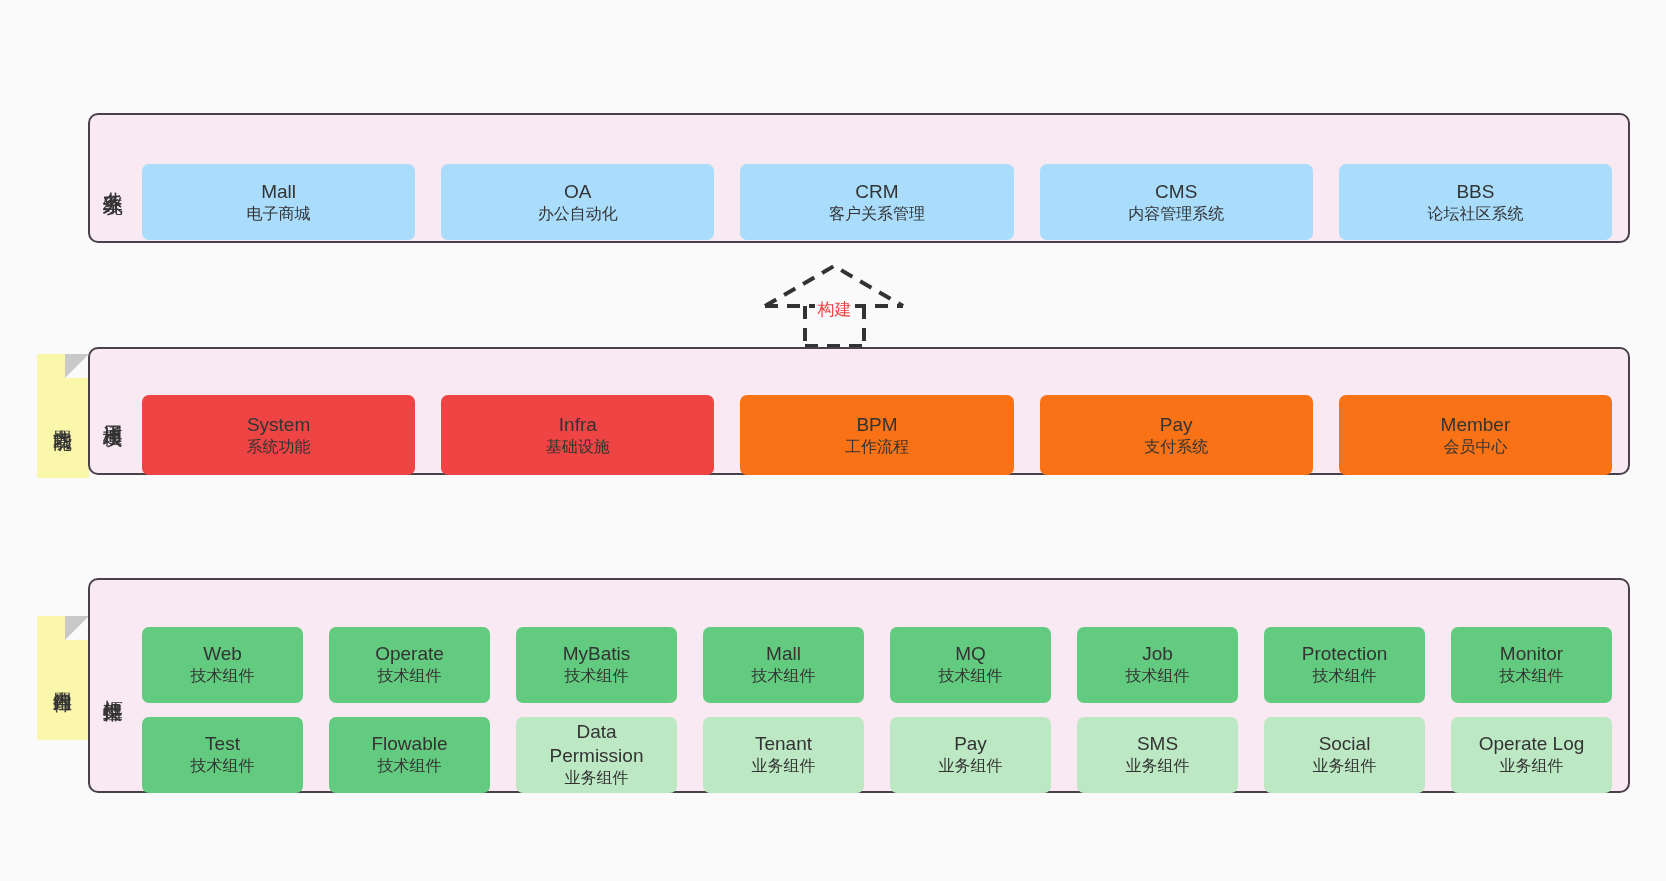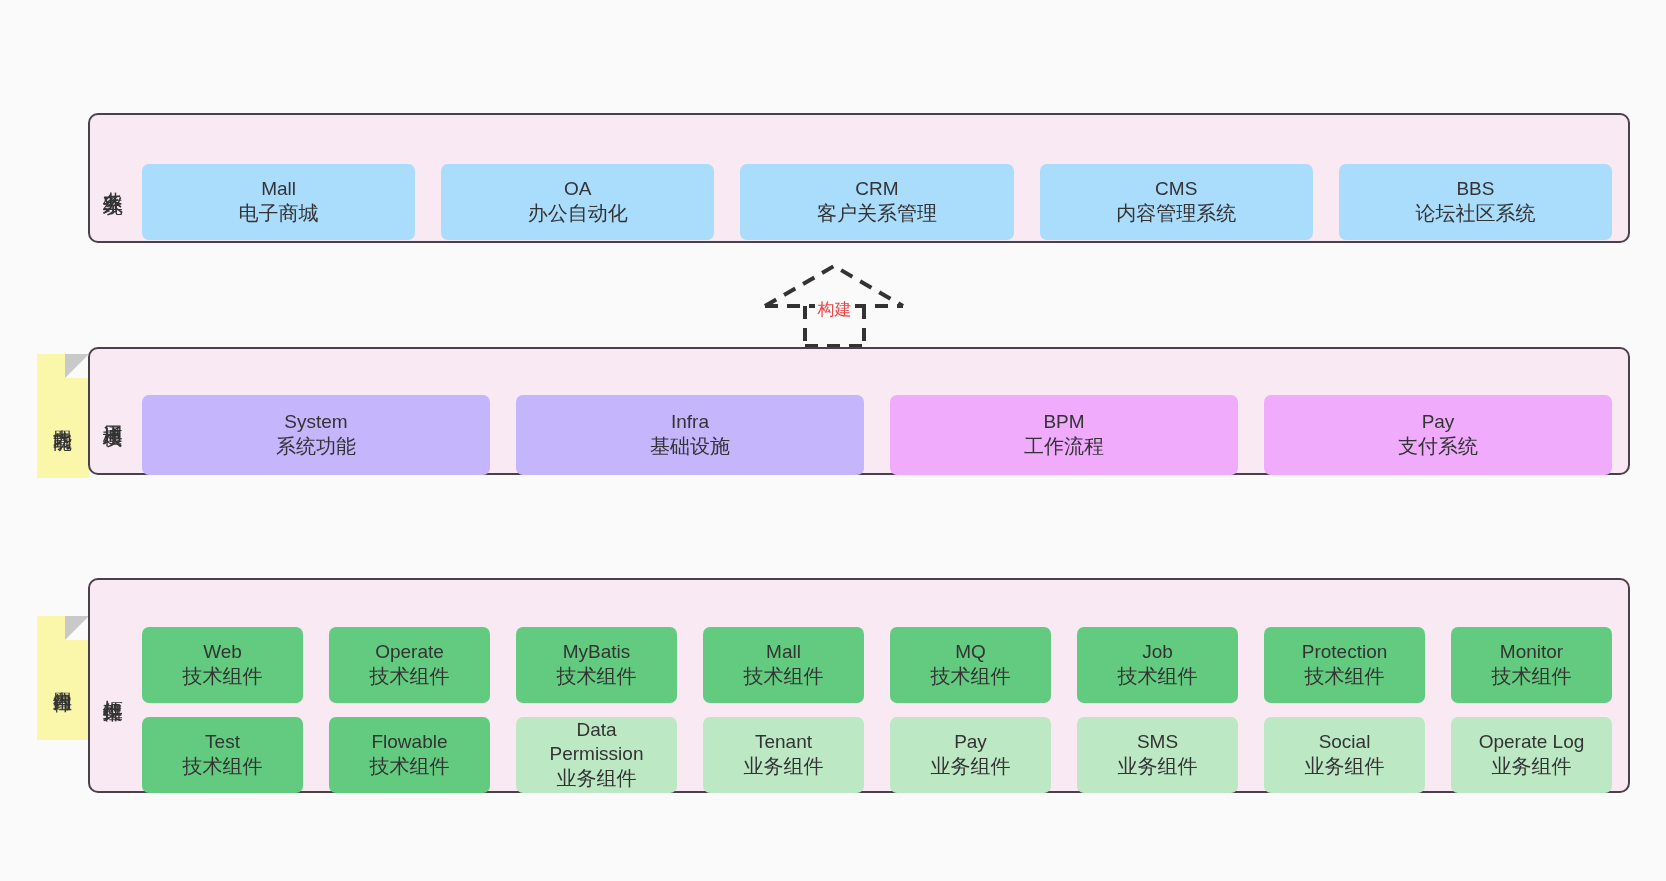--- a/index.html
+++ b/index.html
@@ -78,26 +78,26 @@
     color: #333333;
     line-height: 1.26;
     padding: 4px 6px;
     user-select: none;
   }
   .card .t-en {
     font-size: 19px;
     white-space: pre-line;
   }
   .card .t-cn {
-    font-size: 20px;
+    font-size: 16px;
   }
 
   .c-blue       { background: #aadcfb; }
-  .c-red        { background: #c4b5fd; }
-  .c-pink       { background: #f0abfc; text-align: right; }
+  .c-red        { background: #ef4444; }
+  .c-pink       { background: #f97316; text-align: right; }
   .c-green      { background: #63cb7f; }
   .c-lightgreen { background: #bde8c4; }
 
   
   .row-biz .card    { height: 76px; }
   .row-mod .card    { height: 80px; }
   .row-frame .card  { height: 76px; }
 
   
   .sticky {
@@ -211,20 +211,24 @@
           <div class="t-cn">基础设施</div>
         </div>
         <div class="card c-pink">
           <div class="t-en">BPM</div>
           <div class="t-cn">工作流程</div>
         </div>
         <div class="card c-pink">
           <div class="t-en">Pay</div>
           <div class="t-cn">支付系统</div>
         </div>
+        <div class="card c-pink">
+          <div class="t-en">Member</div>
+          <div class="t-cn">会员中心</div>
+        </div>
       </div>
     </div>
   </div>
 
 
   <div class="sticky" id="sticky-framework" style="left:37px; top:616px; width:52px; height:124px;">
     <span>内置组件</span>
   </div>
 
   <div class="layer" id="layer-framework" style="left:88px; top:578px; width:1542px; height:215px;">

